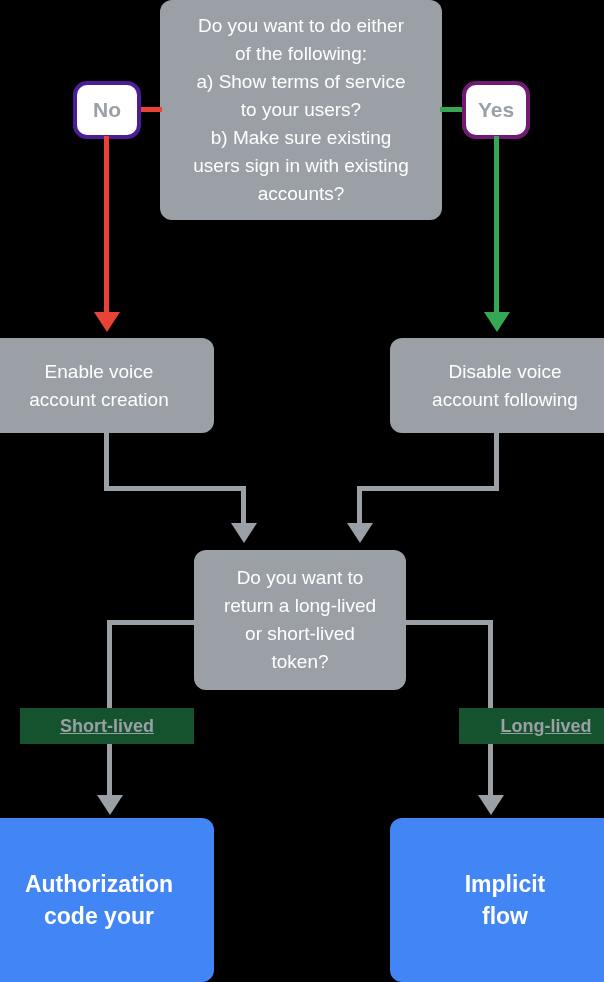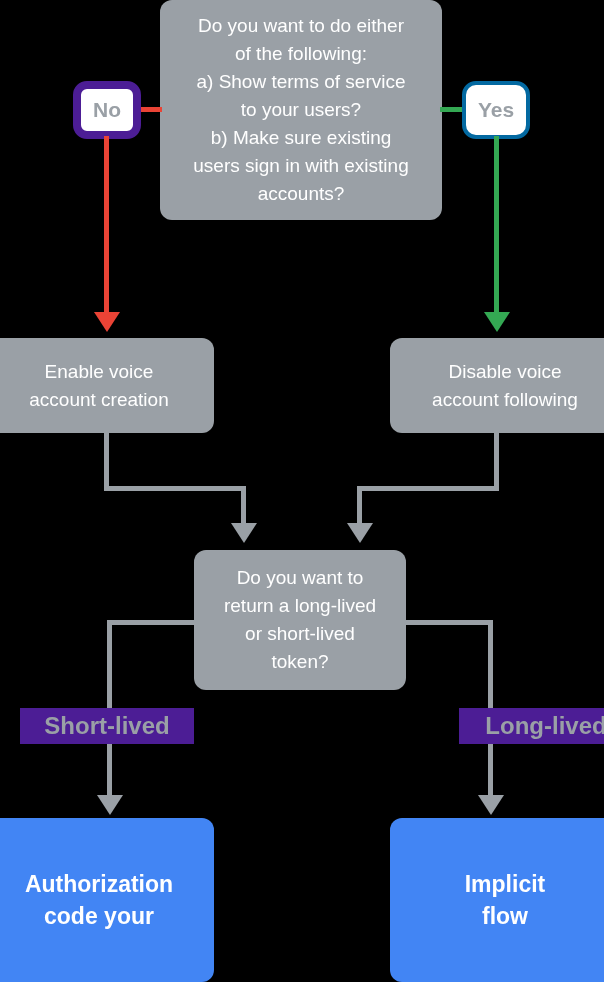--- a/index.html
+++ b/index.html
@@ -49,34 +49,35 @@
   }
 
   .badge {
     background: #ffffff;
     border-radius: 14px;
     color: #9aa0a6;
     font-size: 21px;
     font-weight: 700;
     box-sizing: border-box;
   }
-  .badge.no  { border: 8px solid #4c1d95; align-items: center; }
-  .badge.yes { border: 4px solid #0369a1; }
+  .badge.no  { border: 4px solid #4c1d95; align-items: center; }
+  .badge.yes { border: 4px solid #701a75; }
 
   .edge-label {
     position: absolute;
-    background: #4c1d95;
+    background: #14532d;
     color: #9aa0a6;
-    font-size: 24px;
+    font-size: 18px;
     font-weight: 700;
     display: flex;
     align-items: center;
     justify-content: center;
     text-align: center;
     z-index: 5;
+    text-decoration: underline;
   }
 
   
   .line {
     position: absolute;
     background: #9aa0a6;
   }
   .line.red   { background: #ea4335; }
   .line.green { background: #34a853; }
 

